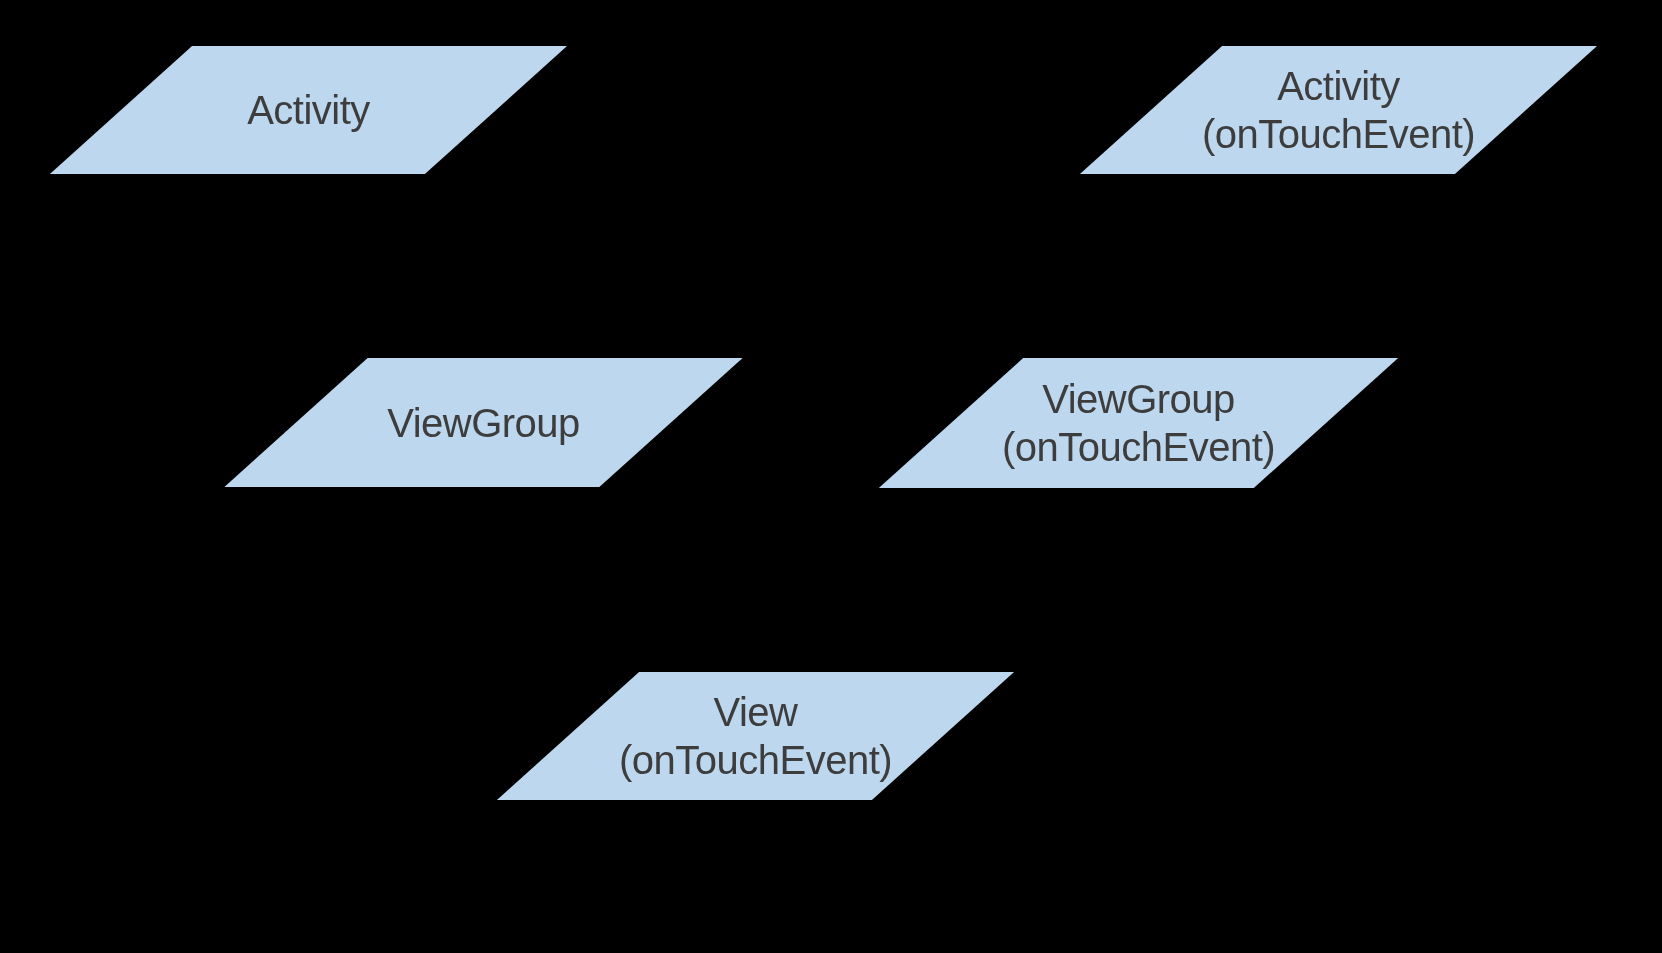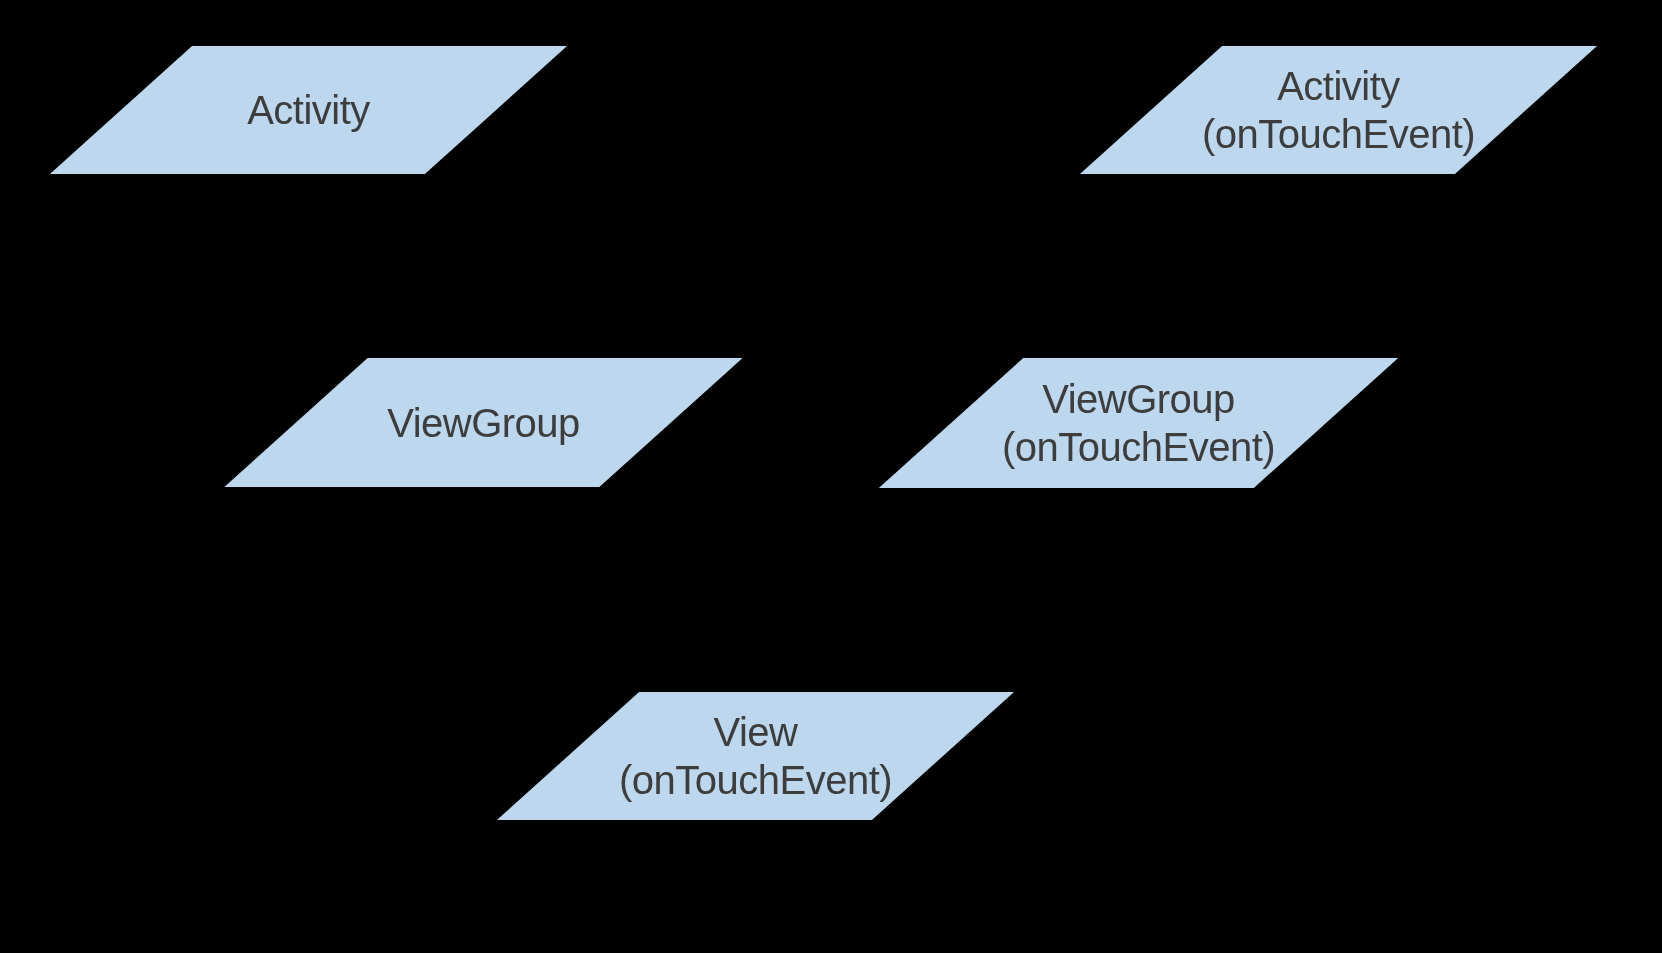--- a/index.html
+++ b/index.html
@@ -38,21 +38,21 @@
     line-height: 48px;
     white-space: nowrap;
     letter-spacing: -0.5px;
     text-align: center;
   }
   
   #node-activity            { left: 121px;  top: 46px;  width: 375px; height: 128px; }
   #node-activity-ote        { left: 1151px; top: 46px;  width: 375px; height: 128px; }
   #node-viewgroup           { left: 296px;  top: 358px; width: 375px; height: 129px; }
   #node-viewgroup-ote       { left: 951px;  top: 358px; width: 375px; height: 130px; }
-  #node-view-ote            { left: 568px;  top: 672px; width: 375px; height: 128px; margin-top: 20px; }
+  #node-view-ote            { left: 568px;  top: 672px; width: 375px; height: 128px; }
 </style>
 </head>
 <body>
 
 <div class="stage">
 
   <div class="node" id="node-activity">
     <div class="shape"></div>
     <span class="label-line">Activity</span>
   </div>

